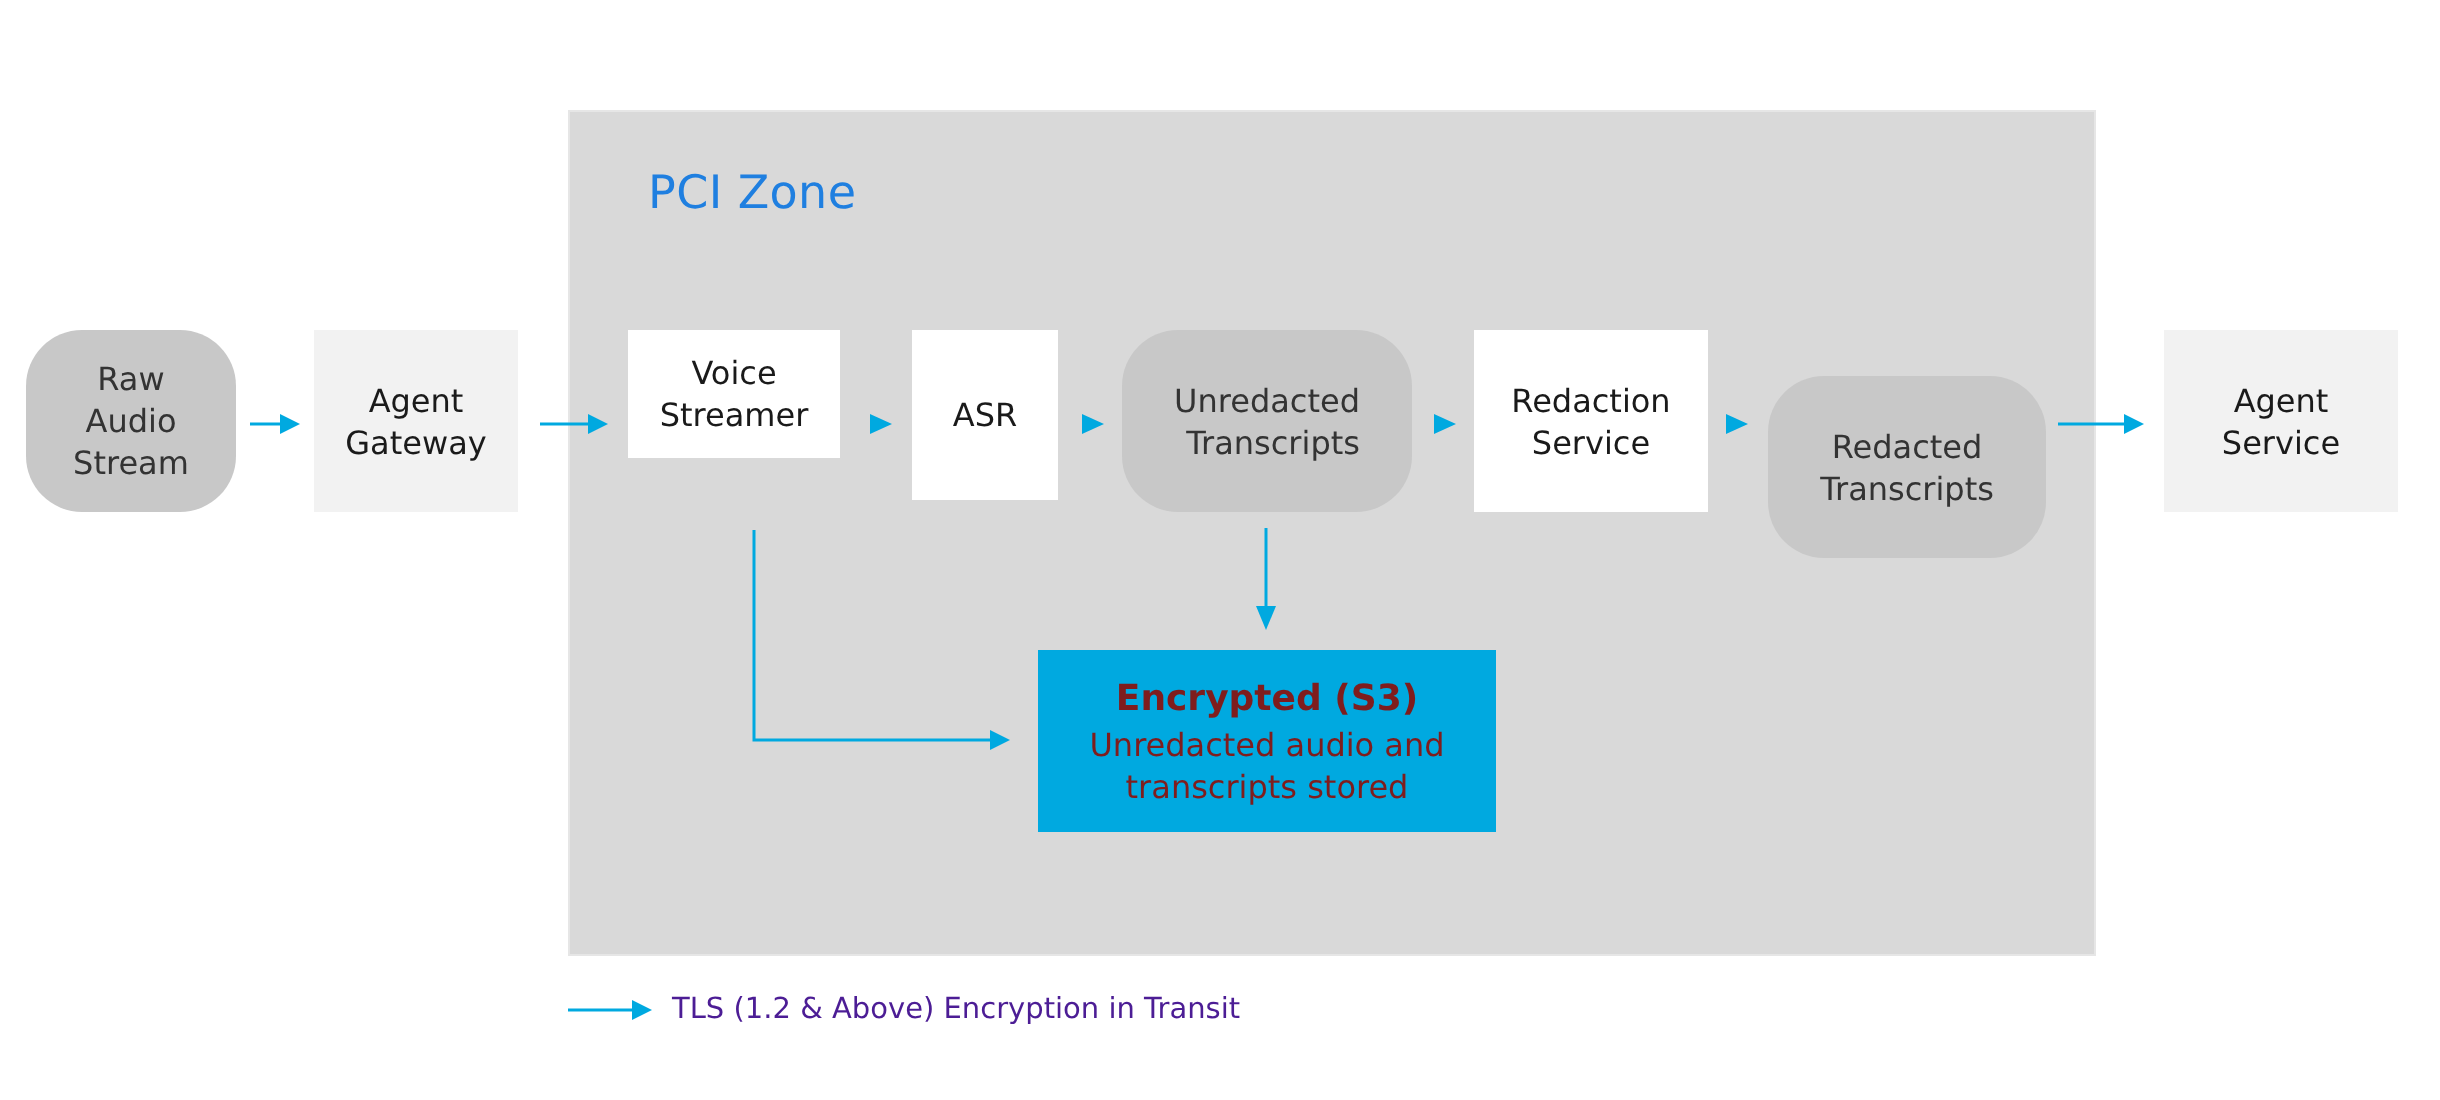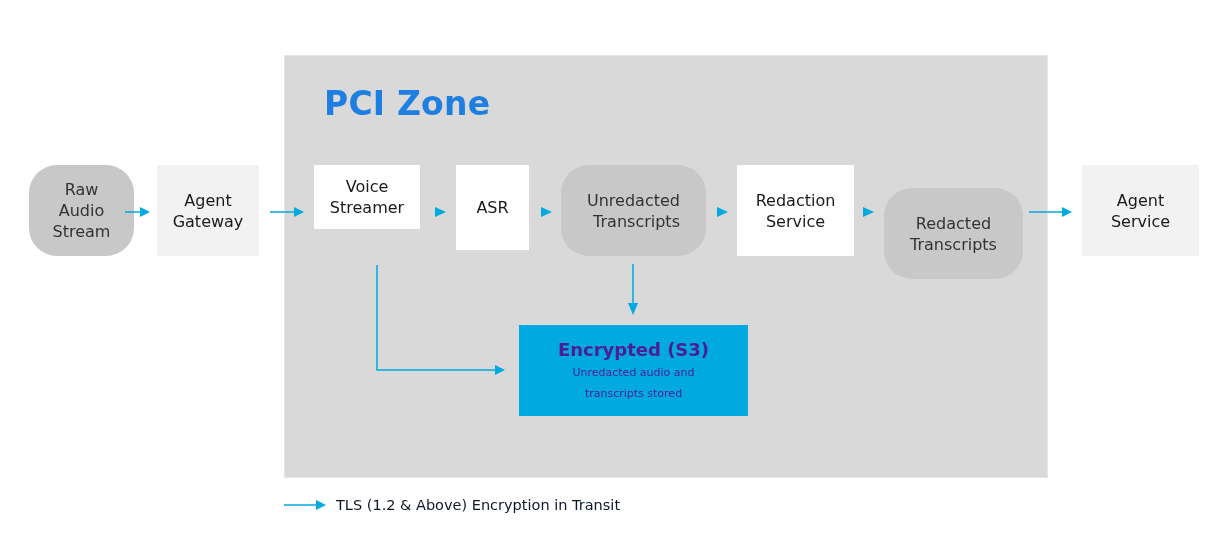--- a/index.html
+++ b/index.html
@@ -1,43 +1,43 @@
 <!DOCTYPE html>
 <html><head>
 <meta charset="utf-8">
 <style>
   html, body { margin: 0; padding: 0; background: #ffffff; }
   body { width: 1220px; height: 550px; position: relative; overflow: hidden;
          font-family: "DejaVu Sans", "Liberation Sans", sans-serif; color: #1a1a1a; }
   .zone { position: absolute; left: 284px; top: 55px; width: 764px; height: 423px;
           background: #d9d9d9; border: 1px solid #e6e6e6; box-sizing: border-box; }
-  .zone-title { position: absolute; left: 324px; top: 84px; font-size: 33px; font-weight: bold;
+  .zone-title { position: absolute; left: 324px; top: 84px; font-size: 23px; font-weight: normal;
                 color: #1f7fe0; letter-spacing: 0.2px; }
   .node { position: absolute; display: flex; align-items: center; justify-content: center;
           text-align: center; font-size: 16px; line-height: 21px; box-sizing: border-box; }
   .node span { white-space: pre-line; }
   .pill { background: #c8c8c8; border-radius: 28px; color: #333; }
   .light { background: #f2f2f2; }
   .white { background: #ffffff; }
   .store { position: absolute; left: 519px; top: 325px; width: 229px; height: 91px;
-           background: #00a9e0; color: #4c1d95; display: flex; flex-direction: column;
+           background: #00a9e0; color: #7f1d1d; display: flex; flex-direction: column;
            align-items: center; justify-content: center; text-align: center; }
   .store-title { font-size: 18px; font-weight: bold; line-height: 24px; }
-  .store-sub { font-size: 11px; line-height: 21px; white-space: pre-line; }
+  .store-sub { font-size: 16px; line-height: 21px; white-space: pre-line; }
   svg.arrows { position: absolute; left: 0; top: 0; }
   .legend { position: absolute; left: 284px; top: 497px; display: flex; align-items: center; }
-  .legend-label { font-size: 14.5px; color: #0f172a; margin-left: 8px; }
+  .legend-label { font-size: 14.5px; color: #4c1d95; margin-left: 8px; }
 </style>
 </head>
 <body>
 
 <div class="zone"></div>
 <div class="zone-title">PCI Zone</div>
 
-<div class="node pill" style="left:13px;top:165px;width:105px;height:91px;margin-left:16px;">
+<div class="node pill" style="left:13px;top:165px;width:105px;height:91px;">
   <span>Raw
 Audio
 Stream</span>
 </div>
 <div class="node light" style="left:157px;top:165px;width:102px;height:91px;">
   <span>Agent
 Gateway</span>
 </div>
 <div class="node white" style="left:314px;top:165px;width:106px;height:64px;">
   <span>Voice

